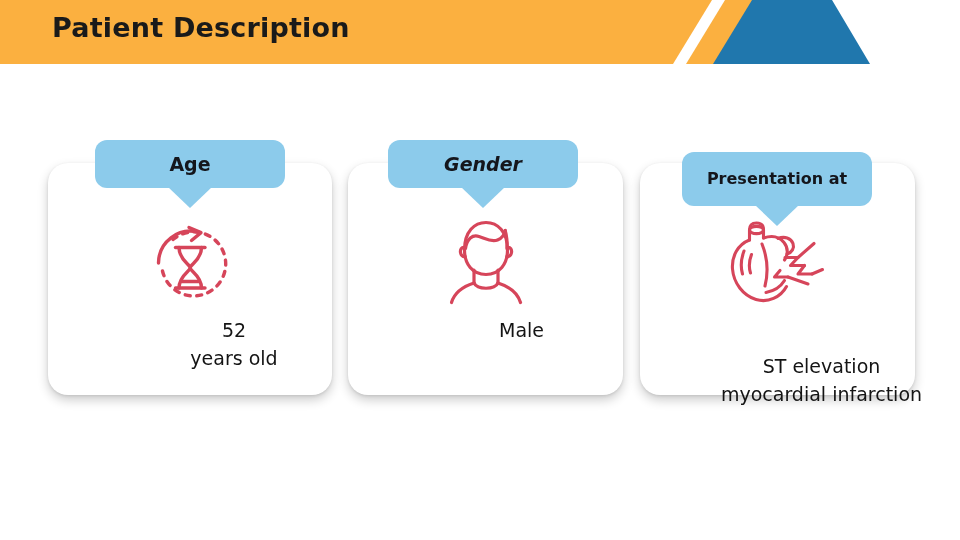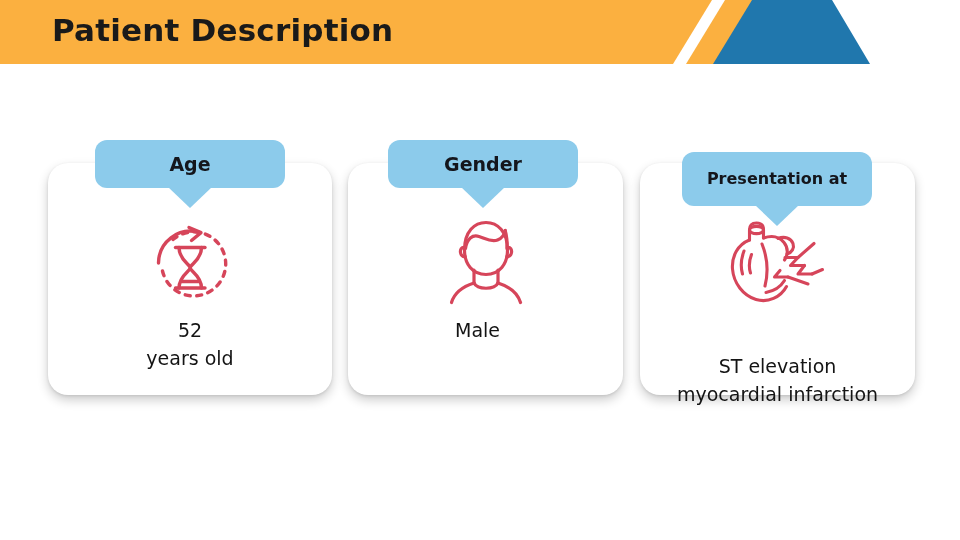--- a/index.html
+++ b/index.html
@@ -23,21 +23,21 @@
     width: 960px;
     height: 64px;
   }
   #header-band svg {
     display: block;
   }
   #page-title {
     position: absolute;
     left: 52px;
     top: 12px;
-    font-size: 31px;
+    font-size: 27px;
     font-weight: bold;
     color: #1a1a1a;
     letter-spacing: 0.2px;
     font-family: "DejaVu Sans", "Liberation Sans", sans-serif;
     white-space: nowrap;
   }
 
   
   .card {
     position: absolute;
@@ -71,21 +71,21 @@
     left: 50%;
     bottom: -20px;
     transform: translateX(-50%);
     width: 0;
     height: 0;
     border-left: 22px solid transparent;
     border-right: 22px solid transparent;
     border-top: 21px solid #8ccbeb;
   }
   #bubble-age       { left: 95px;  top: 140px; width: 190px; height: 48px; }
-  #bubble-gender    { left: 388px; top: 140px; width: 190px; height: 48px; }
+  #bubble-gender    { left: 388px; top: 140px; width: 190px; height: 48px; font-style: italic; }
   #bubble-present   { left: 682px; top: 152px; width: 190px; height: 54px;
                       font-size: 16px; line-height: 22px; }
 
   
   .icon-wrap {
     position: absolute;
     display: flex;
     align-items: center;
     justify-content: center;
   }
@@ -95,20 +95,21 @@
 
   
   .card-value {
     position: absolute;
     text-align: center;
     color: #141414;
     font-size: 19px;
     line-height: 28px;
     font-weight: normal;
     font-family: "DejaVu Sans", "Liberation Sans", sans-serif;
+    padding-left: 44px;
   }
   #value-age      { left: 48px;  top: 316px; width: 284px; }
   #value-gender   { left: 340px; top: 316px; width: 275px; }
   #value-present  { left: 632px; top: 316px; width: 291px; margin-top: 36px; }
   .value-line { display: block; }
 </style>
 </head>
 <body>
 
 <div id="header-band">

